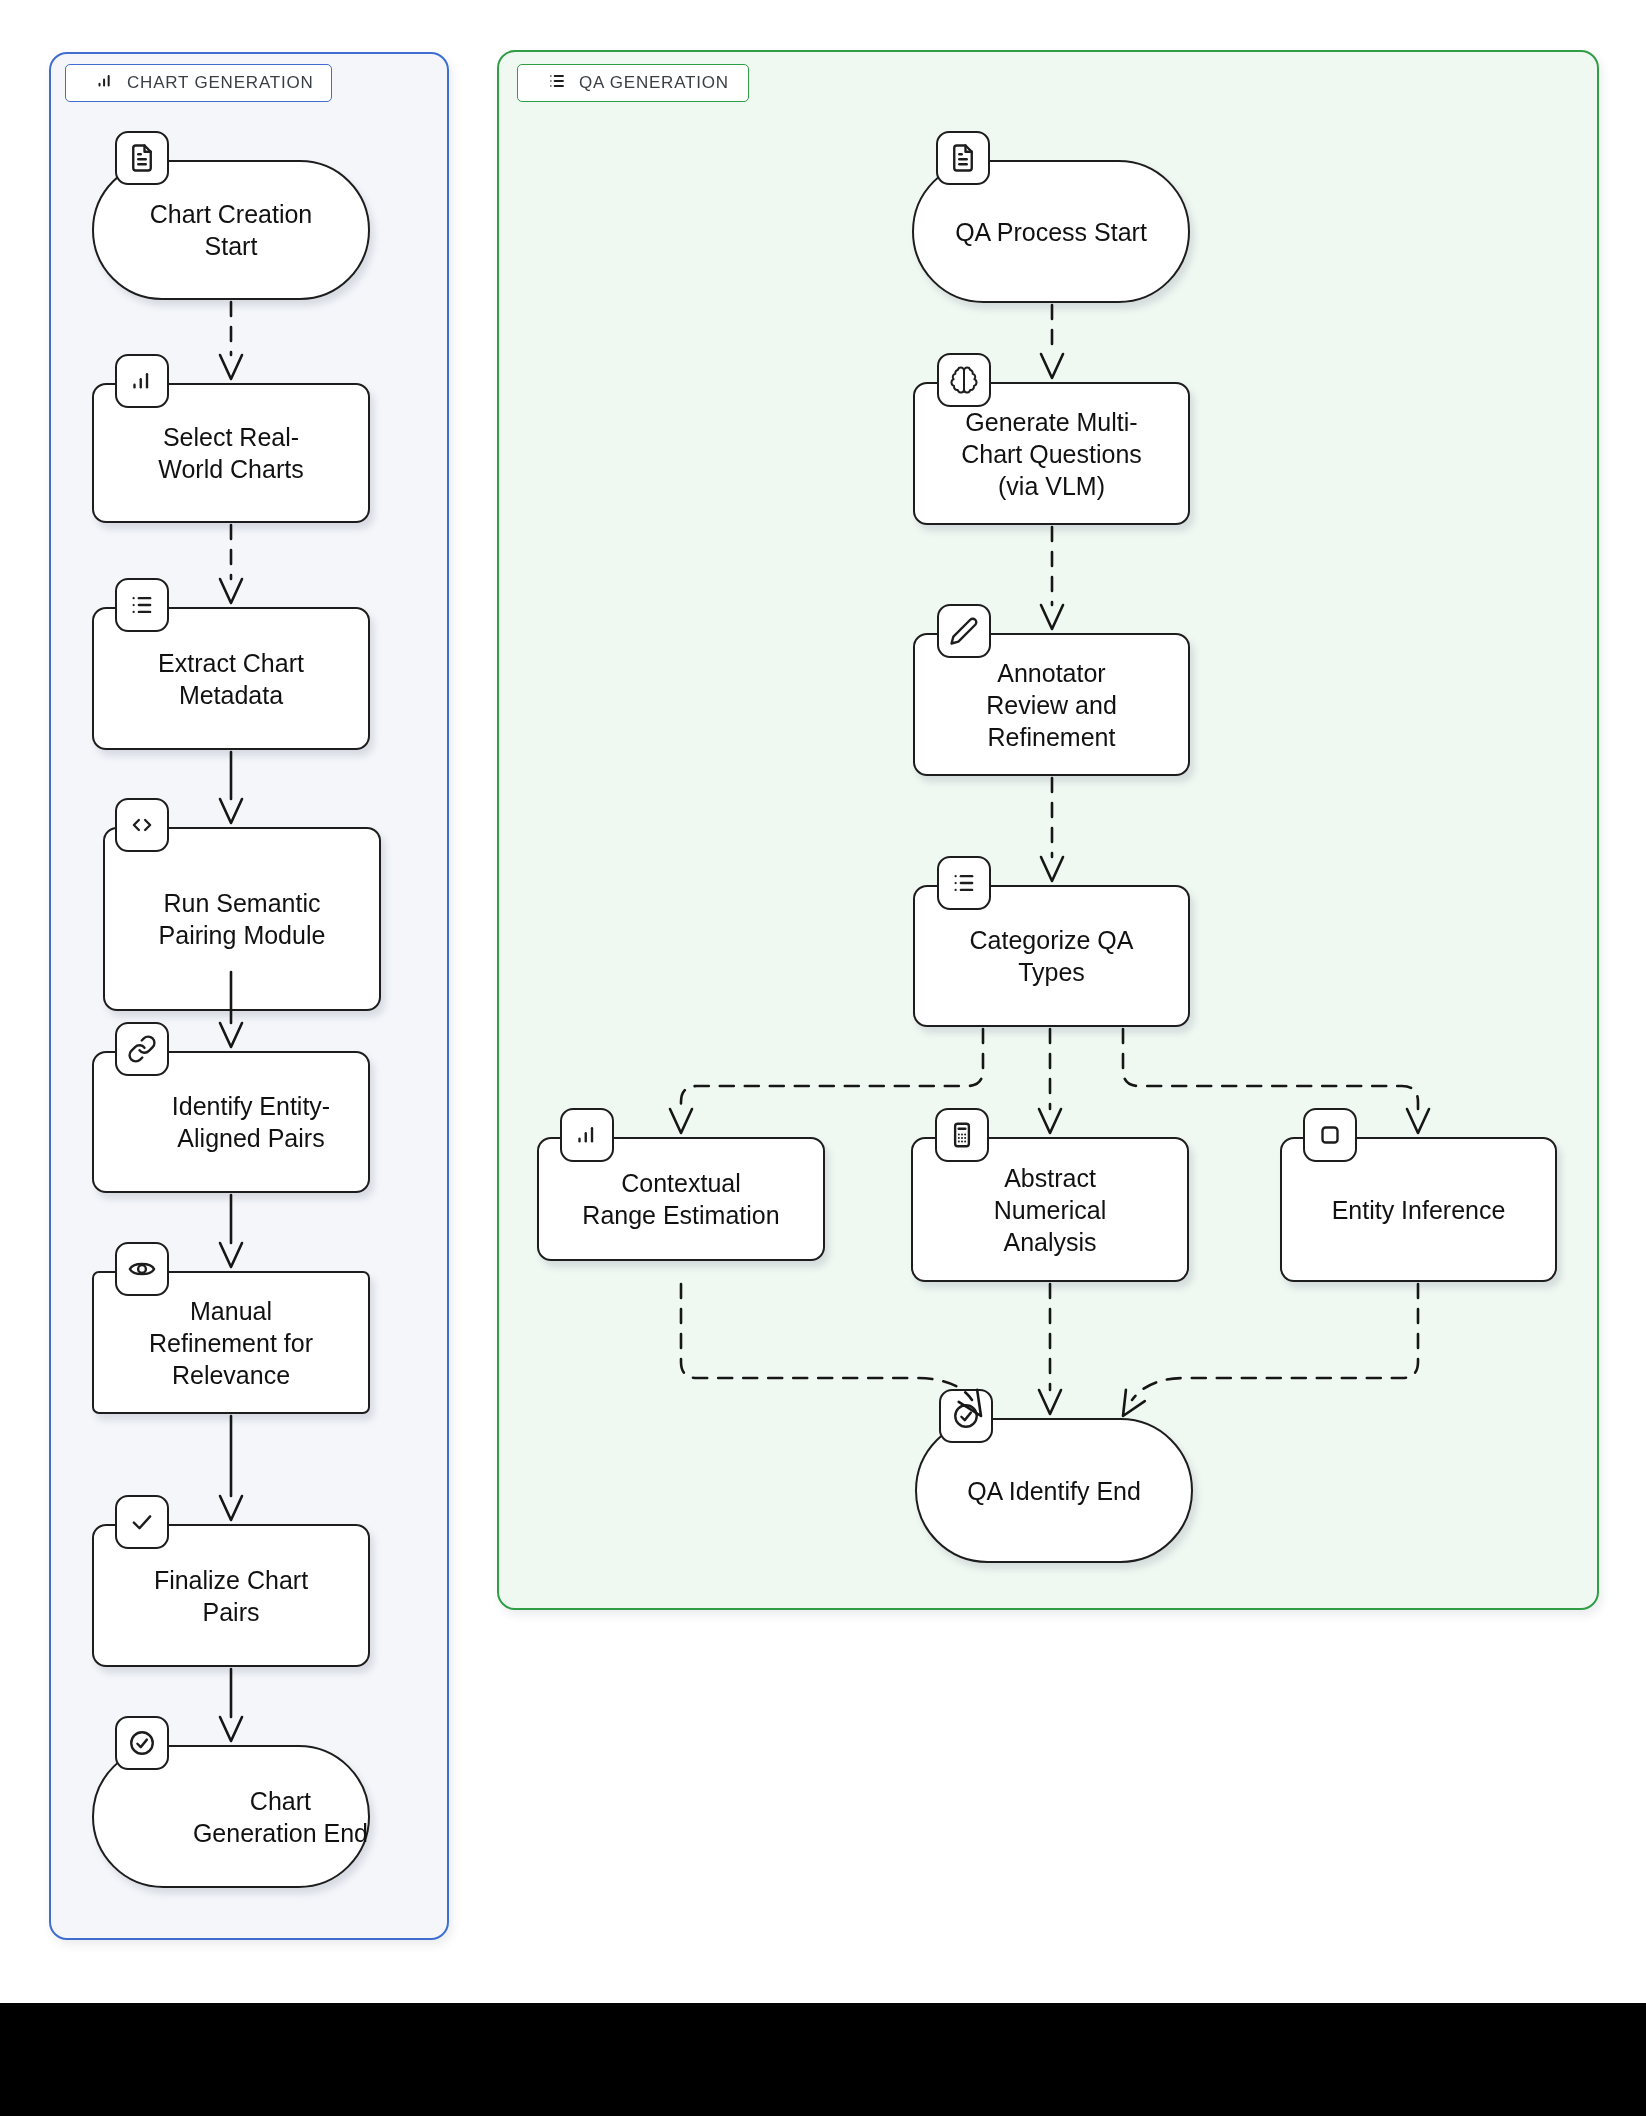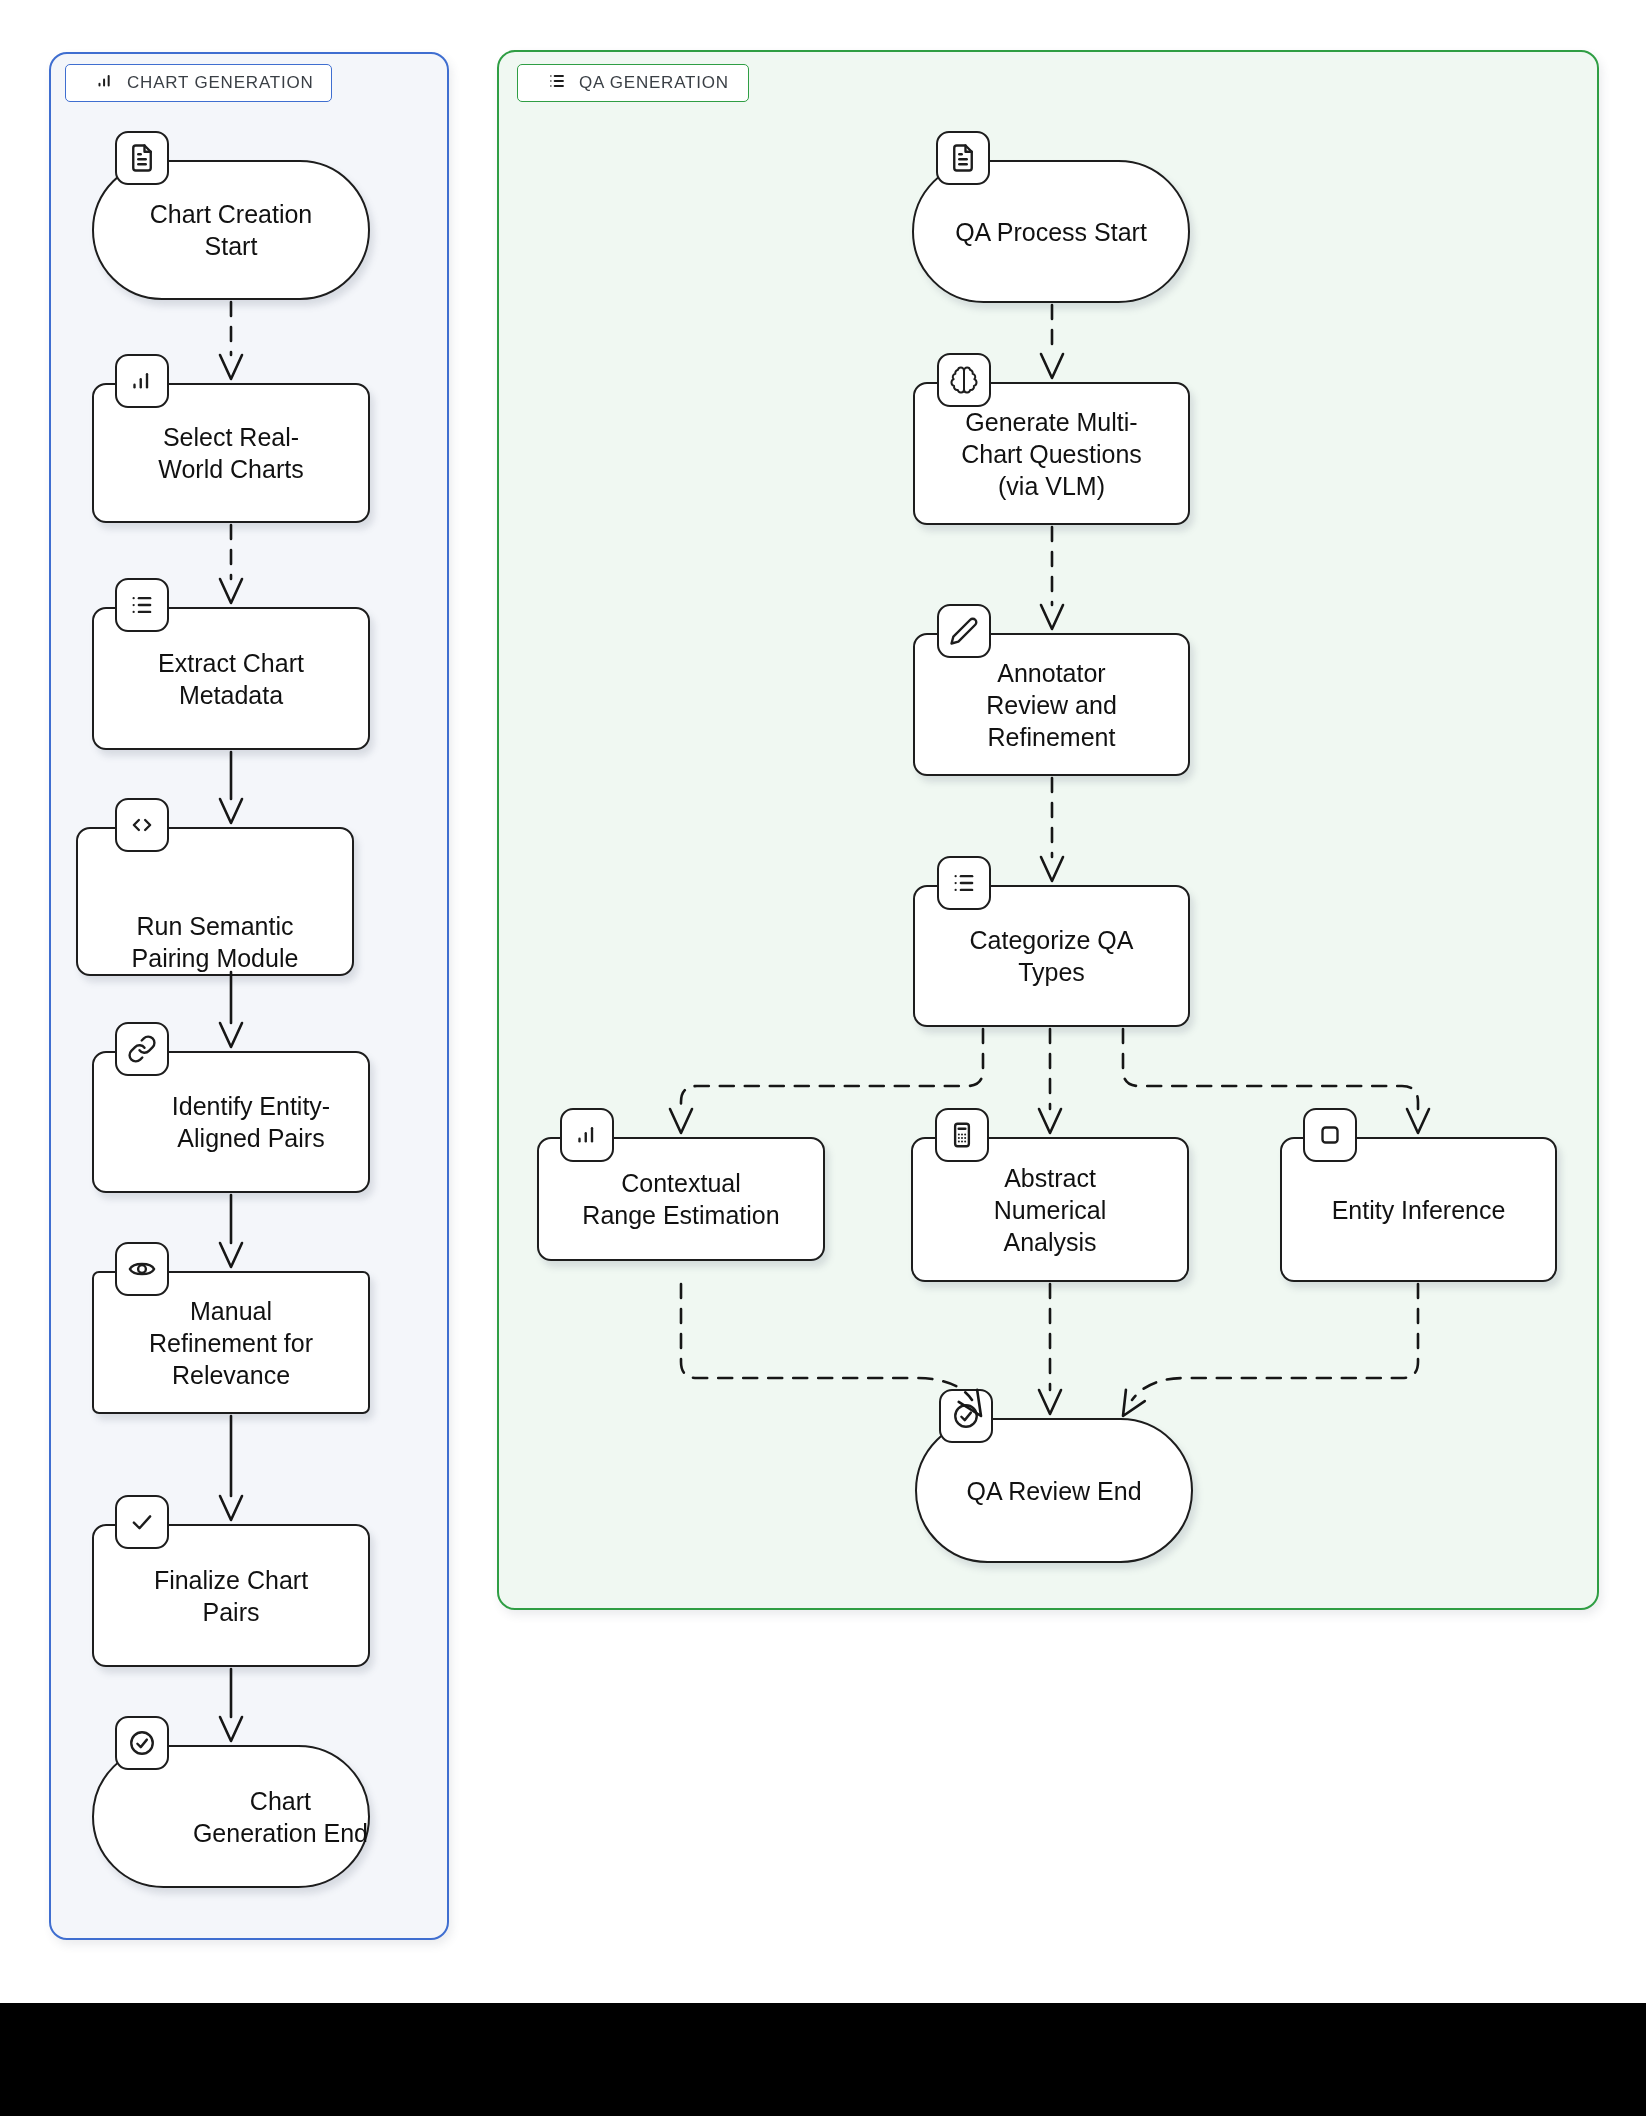--- a/index.html
+++ b/index.html
@@ -134,21 +134,21 @@
 <div class="node process" style="left:92px;top:607px;width:278px;height:143px;">
   <div class="label">Extract Chart
 Metadata</div>
 </div>
 <span class="badge-icon" style="left:115px;top:578px;">
   <svg class="icon">
       <use href="#i-list"></use>
     </svg>
   </span>
 
-<div class="node process" style="left:76px;top:827px;width:278px;height:149px;align-items:flex-end;">
+<div class="node process" style="left:103px;top:827px;width:278px;height:184px;">
   <div class="label">Run Semantic
 Pairing Module</div>
 </div>
 <span class="badge-icon" style="left:115px;top:798px;">
   <svg class="icon">
       <use href="#i-code"></use>
     </svg>
   </span>
 
 <div class="node process" style="left:92px;top:1051px;width:278px;height:142px;padding-left:40px;">
@@ -267,21 +267,21 @@
 <div class="node process" style="left:1280px;top:1137px;width:277px;height:145px;">
   <div class="label">Entity Inference</div>
 </div>
 <span class="badge-icon" style="left:1303px;top:1108px;">
   <svg class="icon">
       <use href="#i-square"></use>
     </svg>
   </span>
 
 <div class="node stadium" style="left:915px;top:1418px;width:278px;height:145px;">
-  <div class="label">QA Review End</div>
+  <div class="label">QA Identify End</div>
 </div>
 <span class="badge-icon" style="left:939px;top:1389px;">
   <svg class="icon">
       <use href="#i-check-circle"></use>
     </svg>
   </span>
 
 <svg id="arrow-layer" width="1646" height="2116">
 
   <g>

